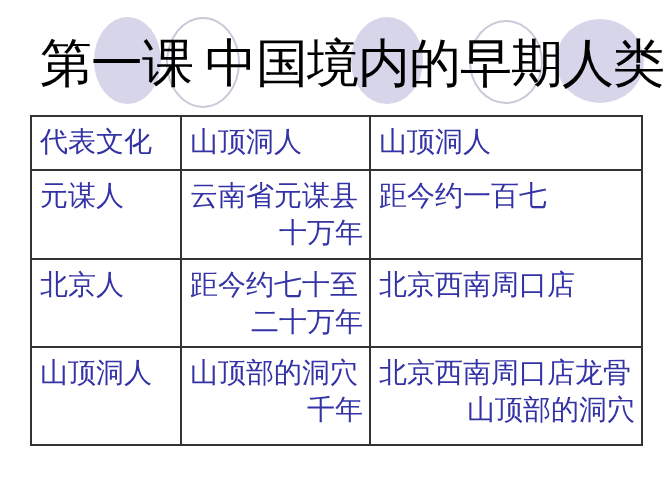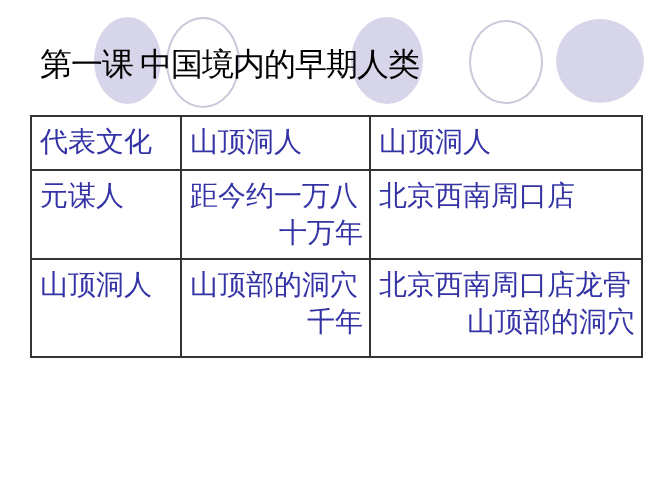--- a/index.html
+++ b/index.html
@@ -39,21 +39,21 @@
   .c3 { left: 351px; top: 17px; width: 72px; height: 87px; }
   .c4 { left: 469px; top: 20px; width: 70px; height: 80px; }
   .c5 { left: 556px; top: 19px; width: 88px; height: 84px; }
 
   .slide-title {
     position: absolute;
     left: 40px;
     top: 40px;
     z-index: 2;
     margin: 0;
-    font-size: 32px;
+    font-size: 52px;
     font-weight: normal;
     line-height: 48px;
     color: var(--title-color);
     letter-spacing: -1px;
     white-space: nowrap;
   }
 
   table.data-table {
     position: absolute;
     left: 30px;
@@ -117,28 +117,40 @@
         <th>
           <div class="ln">山顶洞人</div>
         </th>
       </tr>
 
       <tr class="body-row-1">
         <td>
           <div class="ln">元谋人</div>
         </td>
         <td>
-          <div class="ln">距今约一万八</div>
+          <div class="ln">云南省元谋县</div>
           <div class="ln cont">十万年</div>
+        </td>
+        <td>
+          <div class="ln">距今约一百七</div>
+        </td>
+      </tr>
+
+      <tr class="body-row-2">
+        <td>
+          <div class="ln">北京人</div>
+        </td>
+        <td>
+          <div class="ln">距今约七十至</div>
+          <div class="ln cont">二十万年</div>
         </td>
         <td>
           <div class="ln">北京西南周口店</div>
         </td>
       </tr>
-
 
       <tr class="body-row-3">
         <td>
           <div class="ln">山顶洞人</div>
         </td>
         <td>
           <div class="ln">山顶部的洞穴</div>
           <div class="ln cont">千年</div>
         </td>
         <td>

